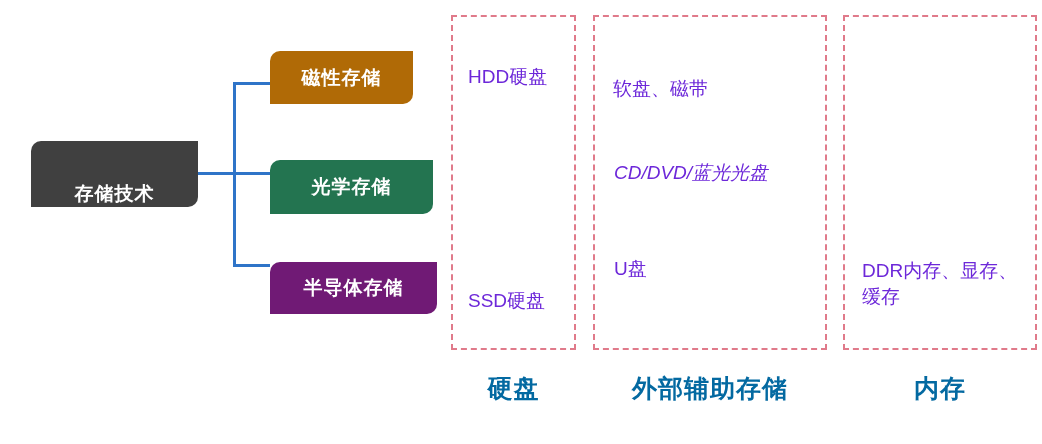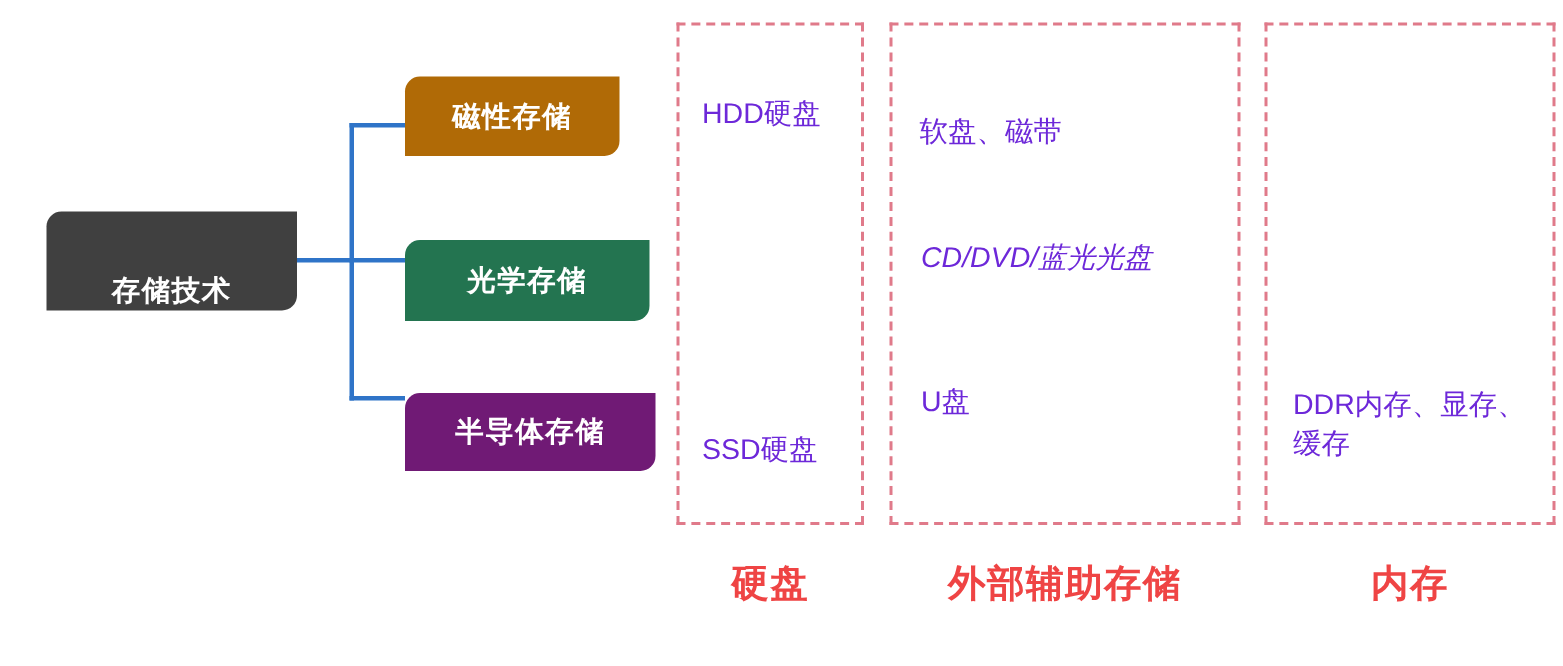--- a/index.html
+++ b/index.html
@@ -5,21 +5,21 @@
     html, body { margin: 0; padding: 0; background: #ffffff; }
     body { width: 1042px; height: 444px; position: relative; overflow: hidden;
            font-family: "DejaVu Sans", "Liberation Sans", sans-serif; }
     .node { position: absolute; color: #ffffff; font-weight: bold; font-size: 19px;
             display: flex; align-items: center; justify-content: center;
             border-radius: 10px 0 10px 0; letter-spacing: 1px; }
     .line { position: absolute; background: #2f74c8; }
     .dash-box { position: absolute; border: 2px dashed #e07a8a; box-sizing: border-box; }
     .item { position: absolute; font-size: 19px; color: #6d28d9; line-height: 26px;
             font-family: "Liberation Sans", "DejaVu Sans", sans-serif; }
-    .cat { position: absolute; font-size: 25px; font-weight: bold; color: #ef4444;
+    .cat { position: absolute; font-size: 25px; font-weight: bold; color: #0369a1;
            text-align: center; letter-spacing: 1px; }
   </style>
 </head>
 <body>
 
 <div class="node" style="left:31px; top:141px; width:167px; height:66px; background:#404040;align-items:flex-end;">
   <span>存储技术</span>
 </div>
 
 <div class="line" style="left:198px; top:172px; width:37px; height:3px;"></div>

